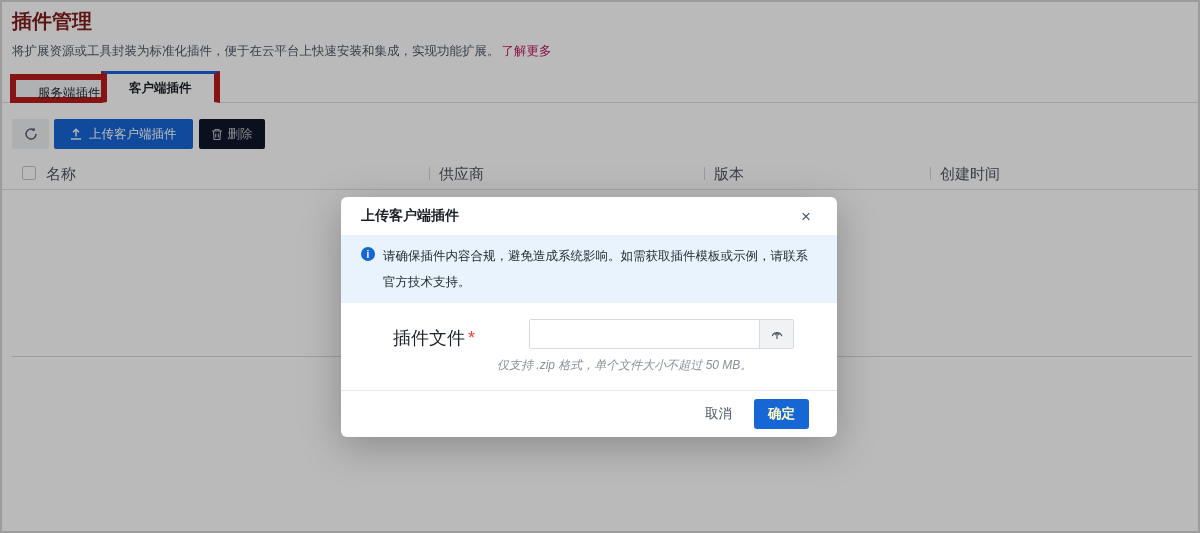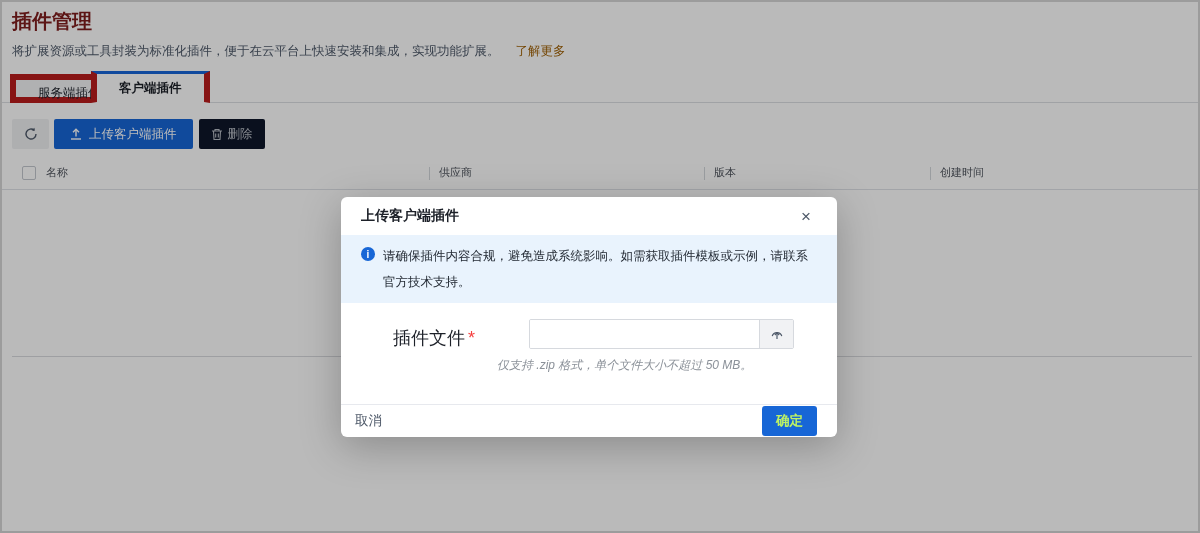--- a/index.html
+++ b/index.html
@@ -4,43 +4,43 @@
 <style>
   * { margin:0; padding:0; box-sizing:border-box; }
   html,body { width:1200px; height:533px; }
   body { font-family:"Liberation Sans","DejaVu Sans",sans-serif; background:#ffffff; position:relative; overflow:hidden; }
 
   .page { position:absolute; inset:0; background:#ffffff; border:2px solid #d6d6d6; }
 
   
   .page-title { position:absolute; left:10px; top:6px; font-size:20px; font-weight:bold; color:#7f1d1d; }
   .page-subtitle { position:absolute; left:10px; top:41px; font-size:12.5px; color:#4e5969; }
-  .learn-more { color:#a16207; text-decoration:none; margin-left:16px; cursor:pointer; }
+  .learn-more { color:#be185d; text-decoration:none; margin-left:2px; cursor:pointer; }
 
   
   .tabbar { position:absolute; left:0; top:69px; width:100%; height:32px; border-bottom:1px solid #dcdee2; }
   .tab { position:absolute; bottom:-1px; height:29px; line-height:27px; padding:0 22px; font-size:12.5px; color:#1d2129;
          background:#f2f3f5; border:6px solid #b91c1c; cursor:pointer; }
   .tab-inactive { left:8px; }
-  .tab-active { left:89px; height:32px; line-height:28px; background:#fff; font-weight:bold;
+  .tab-active { left:99px; height:32px; line-height:28px; background:#fff; font-weight:bold;
                 border-top:3px solid #1765d8; border-bottom:1px solid #fff;margin-top:28px; }
 
   
   .toolbar { position:absolute; left:10px; top:117px; height:30px; display:flex; align-items:center; }
   .btn { height:30px; display:inline-flex; align-items:center; justify-content:center; border:none; border-radius:2px;
          font-size:12.5px; font-family:inherit; cursor:pointer; }
   .btn-icon-only { width:37px; background:#eff0f2; color:#4e5969; }
   .btn-primary { margin-left:5px; padding:0 16px; background:#1766d6; color:#ffffff; }
   .btn-primary .ic { margin-right:7px; }
   .btn-disabled { margin-left:6px; padding:0 12px; background:#0f172a; color:#b7bcc4; cursor:not-allowed; }
   .btn-disabled .ic { margin-right:5px; }
   .ic { display:inline-flex; }
 
   
-  .thead { position:absolute; left:0; top:155px; width:100%; height:33px; border-bottom:1px solid #dfe1e6; font-size:11px; color:#51565f; }
+  .thead { position:absolute; left:0; top:155px; width:100%; height:33px; border-bottom:1px solid #dfe1e6; font-size:15px; color:#51565f; }
   .th { position:absolute; top:8px; }
   .checkbox { position:absolute; left:20px; top:9px; width:14px; height:14px; border:1px solid #c3c7ce; border-radius:2px; background:#fff; cursor:pointer; }
   .col-sep { position:absolute; top:10px; width:1px; height:13px; background:#d4d7dc; }
   .tbody-empty { position:absolute; left:10px; top:188px; width:1180px; height:167px; border-bottom:1px solid #d9dbdf; }
 
   
   .overlay { position:absolute; inset:0; background:rgba(0,0,0,0.27); z-index:10; }
 
   
   .modal { position:absolute; left:341px; top:197px; width:496px; height:240px; background:#ffffff; border-radius:6px;
@@ -53,24 +53,24 @@
                font-size:10px; font-weight:bold; font-style:normal; display:flex; align-items:center; justify-content:center; }
   .banner-text { font-size:12.5px; line-height:26px; color:#242b35; }
   .modal-body { padding:16px 20px 0 20px; }
   .form-row { display:flex; }
   .form-label-wrap { width:136px; padding-top:7px; font-size:18px; color:#1d2129;margin-left:32px; }
   .req { color:#f53f3f; margin-left:3px; }
   .input-group { display:flex; width:265px; height:30px; border:1px solid #d6d9de; border-radius:2px; overflow:hidden; background:#fff; }
   .file-input { flex:1; border:none; outline:none; padding:0 8px; font-size:12.5px; font-family:inherit; color:#1d2129; background:#fff; }
   .upload-trigger { width:34px; background:#f1f2f4; border:none; border-left:1px solid #d6d9de; display:flex; align-items:center; justify-content:center; cursor:pointer; }
   .helper-text { margin:7px 0 0 136px; font-size:12px; color:#8b9199;font-style:italic; }
-  .modal-footer { position:absolute; left:0; bottom:0; width:100%; height:33px; border-top:1px solid #e7e9ee;
-                  display:flex; align-items:center; justify-content:space-between; padding-right:20px; }
+  .modal-footer { position:absolute; left:0; bottom:0; width:100%; height:47px; border-top:1px solid #e7e9ee;
+                  display:flex; align-items:center; justify-content:flex-end; padding-right:28px; }
   .btn-text { background:transparent; color:#4e5969; font-size:13.5px; padding:6px 14px; border:none; border-radius:2px; cursor:pointer; font-family:inherit; }
-  .btn-ok { margin-left:8px; background:#1766d6; color:#bef264; font-size:13.5px; font-weight:bold; padding:6px 14px; border:none; border-radius:3px; cursor:pointer; font-family:inherit; }
+  .btn-ok { margin-left:8px; background:#1766d6; color:#fef9c3; font-size:13.5px; font-weight:bold; padding:6px 14px; border:none; border-radius:3px; cursor:pointer; font-family:inherit; }
 </style>
 </head>
 <body>
 
 <div class="page">
 
   <div class="page-title">插件管理</div>
   <div class="page-subtitle"><span>将扩展资源或工具封装为标准化插件，便于在云平台上快速安装和集成，实现功能扩展。</span><a class="learn-more">了解更多</a></div>
 
   <div class="tabbar">

